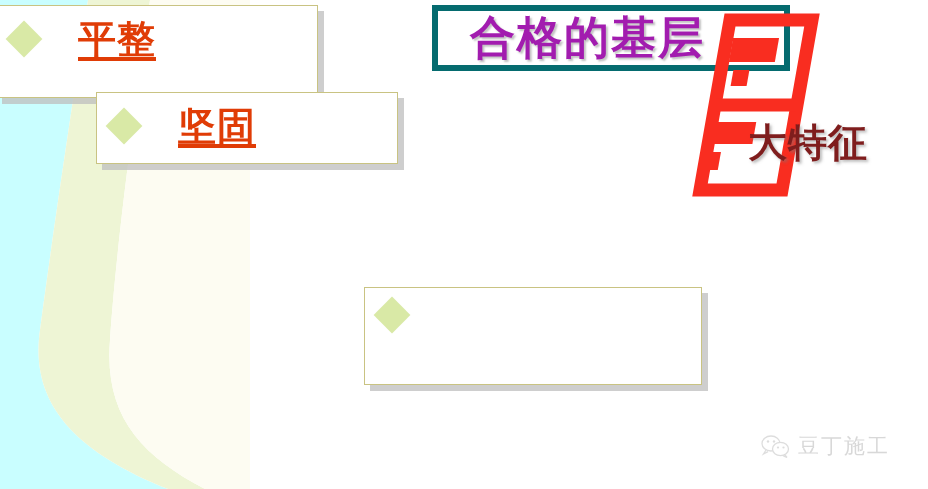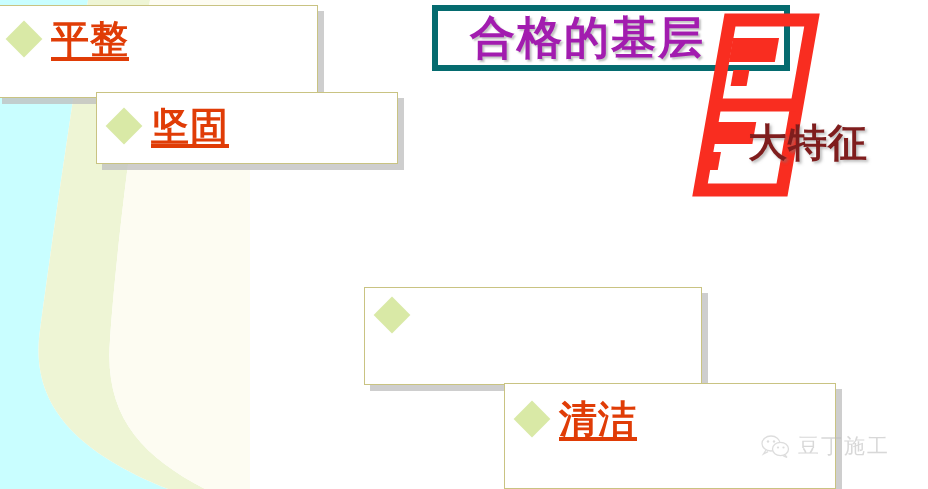--- a/index.html
+++ b/index.html
@@ -33,20 +33,21 @@
     box-sizing: border-box;
     box-shadow: 6px 6px 0 0 rgba(190,190,190,0.75);
   }
   .card-inner {
     position: absolute;
     display: flex;
     align-items: center;
     left: 14px;
     top: 14px;
     white-space: nowrap;
+    gap: 27px;
   }
   .bullet {
     width: 26px;
     height: 26px;
     background: #d9e9a6;
     transform: rotate(45deg);
     flex: 0 0 auto;
     margin-right: 14px;
   }
   .card-label {
@@ -165,26 +166,20 @@
     </div>
   </div>
 
 
   <div class="card" id="card-3">
     <div class="card-inner">
       <span class="bullet"></span>
     </div>
   </div>
 
-  <div class="card" id="card-4">
-    <div class="card-inner">
-      <span class="bullet"></span>
-      <span class="card-label">清洁</span>
-    </div>
-  </div>
 
   <div id="title-box"></div>
   <div id="title-text">合格的基层</div>
 
   <div id="big-number">
     <svg width="130" height="190" viewBox="0 0 130 190">
       <g fill="none" stroke="#f92d20" stroke-width="13" stroke-linejoin="miter">
 
         <path d="M40,10 L122,10 L92,180 L10,180 Z"></path>
 

